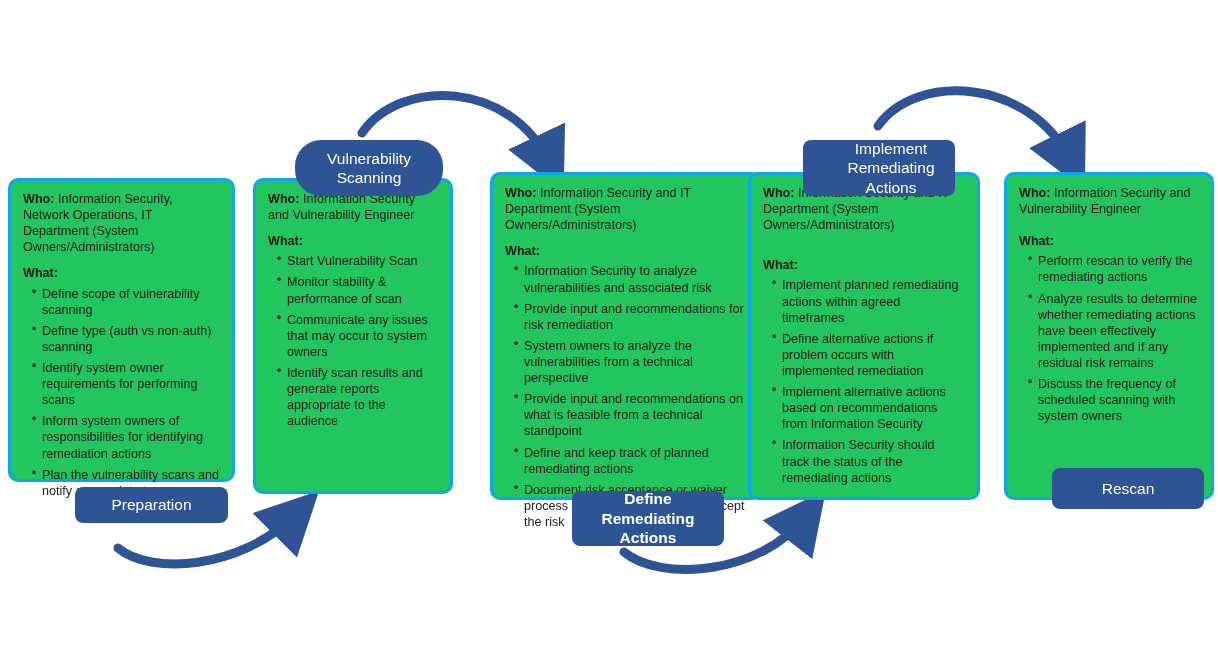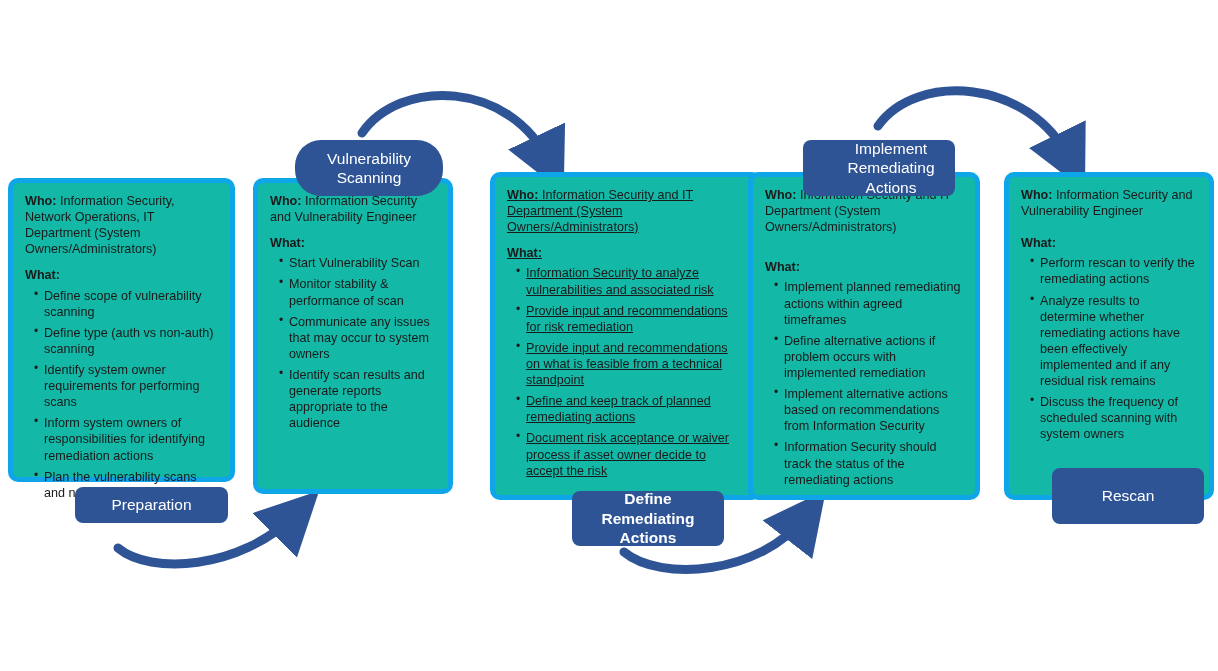--- a/index.html
+++ b/index.html
@@ -22,23 +22,23 @@
     position: absolute;
     left: 0;
     top: 0;
     width: 1218px;
     height: 671px;
     pointer-events: none;
   }
   .card {
     position: absolute;
     box-sizing: border-box;
-    border: 5px solid #0ea5e9;
+    border: 3px solid #0ea5e9;
     border-radius: 10px;
-    background: #14b8a6;
+    background: #22c55e;
     padding: 10px 12px 8px 12px;
     font-size: 12.6px;
     line-height: 1.28;
   }
   .card .who-line {
     margin: 0 0 10px 0;
   }
   .card .who-label {
     font-weight: bold;
   }
@@ -121,29 +121,30 @@
     </p>
     <p class="what-label">What:</p>
     <ul>
       <li>Start Vulnerability Scan</li>
       <li>Monitor stability &amp; performance of scan</li>
       <li>Communicate any issues that may occur to system owners</li>
       <li>Identify scan results and generate reports appropriate to the audience</li>
     </ul>
   </div>
 
-  <div class="card" style="left:490px; top:172px; width:272px; height:328px;text-decoration:underline;">
+  <div class="card" style="left:490px; top:172px; width:272px; height:328px;">
     <p class="who-line">
       <span class="who-label">Who:</span>
       <span>Information Security and IT Department  (System Owners/Administrators)</span>
     </p>
     <p class="what-label">What:</p>
     <ul>
       <li>Information Security to analyze vulnerabilities and associated risk</li>
       <li>Provide input and recommendations for risk remediation</li>
+      <li>System owners to analyze the vulnerabilities from a technical perspective</li>
       <li>Provide input and recommendations on what is feasible from a technical standpoint</li>
       <li>Define and keep track of planned remediating actions</li>
       <li>Document risk acceptance or waiver process if asset owner decide to accept the risk</li>
     </ul>
   </div>
 
   <div class="card" style="left:748px; top:172px; width:232px; height:328px;">
     <p class="who-line">
       <span class="who-label">Who:</span>
       <span>Information Security and IT Department (System Owners/Administrators)</span>
@@ -179,17 +180,17 @@
   </div>
 
   <div class="stage" style="left:572px; top:491px; width:152px; height:55px;font-weight:bold;">
     <span>Define Remediating Actions</span>
   </div>
 
   <div class="stage" style="left:803px; top:140px; width:152px; height:56px;padding-left:32px;">
     <span>Implement Remediating Actions</span>
   </div>
 
-  <div class="stage" style="left:1052px; top:468px; width:152px; height:56px;">
+  <div class="stage" style="left:1052px; top:468px; width:152px; height:41px;">
     <span>Rescan</span>
   </div>
 
 </div>
 
 </body></html>

